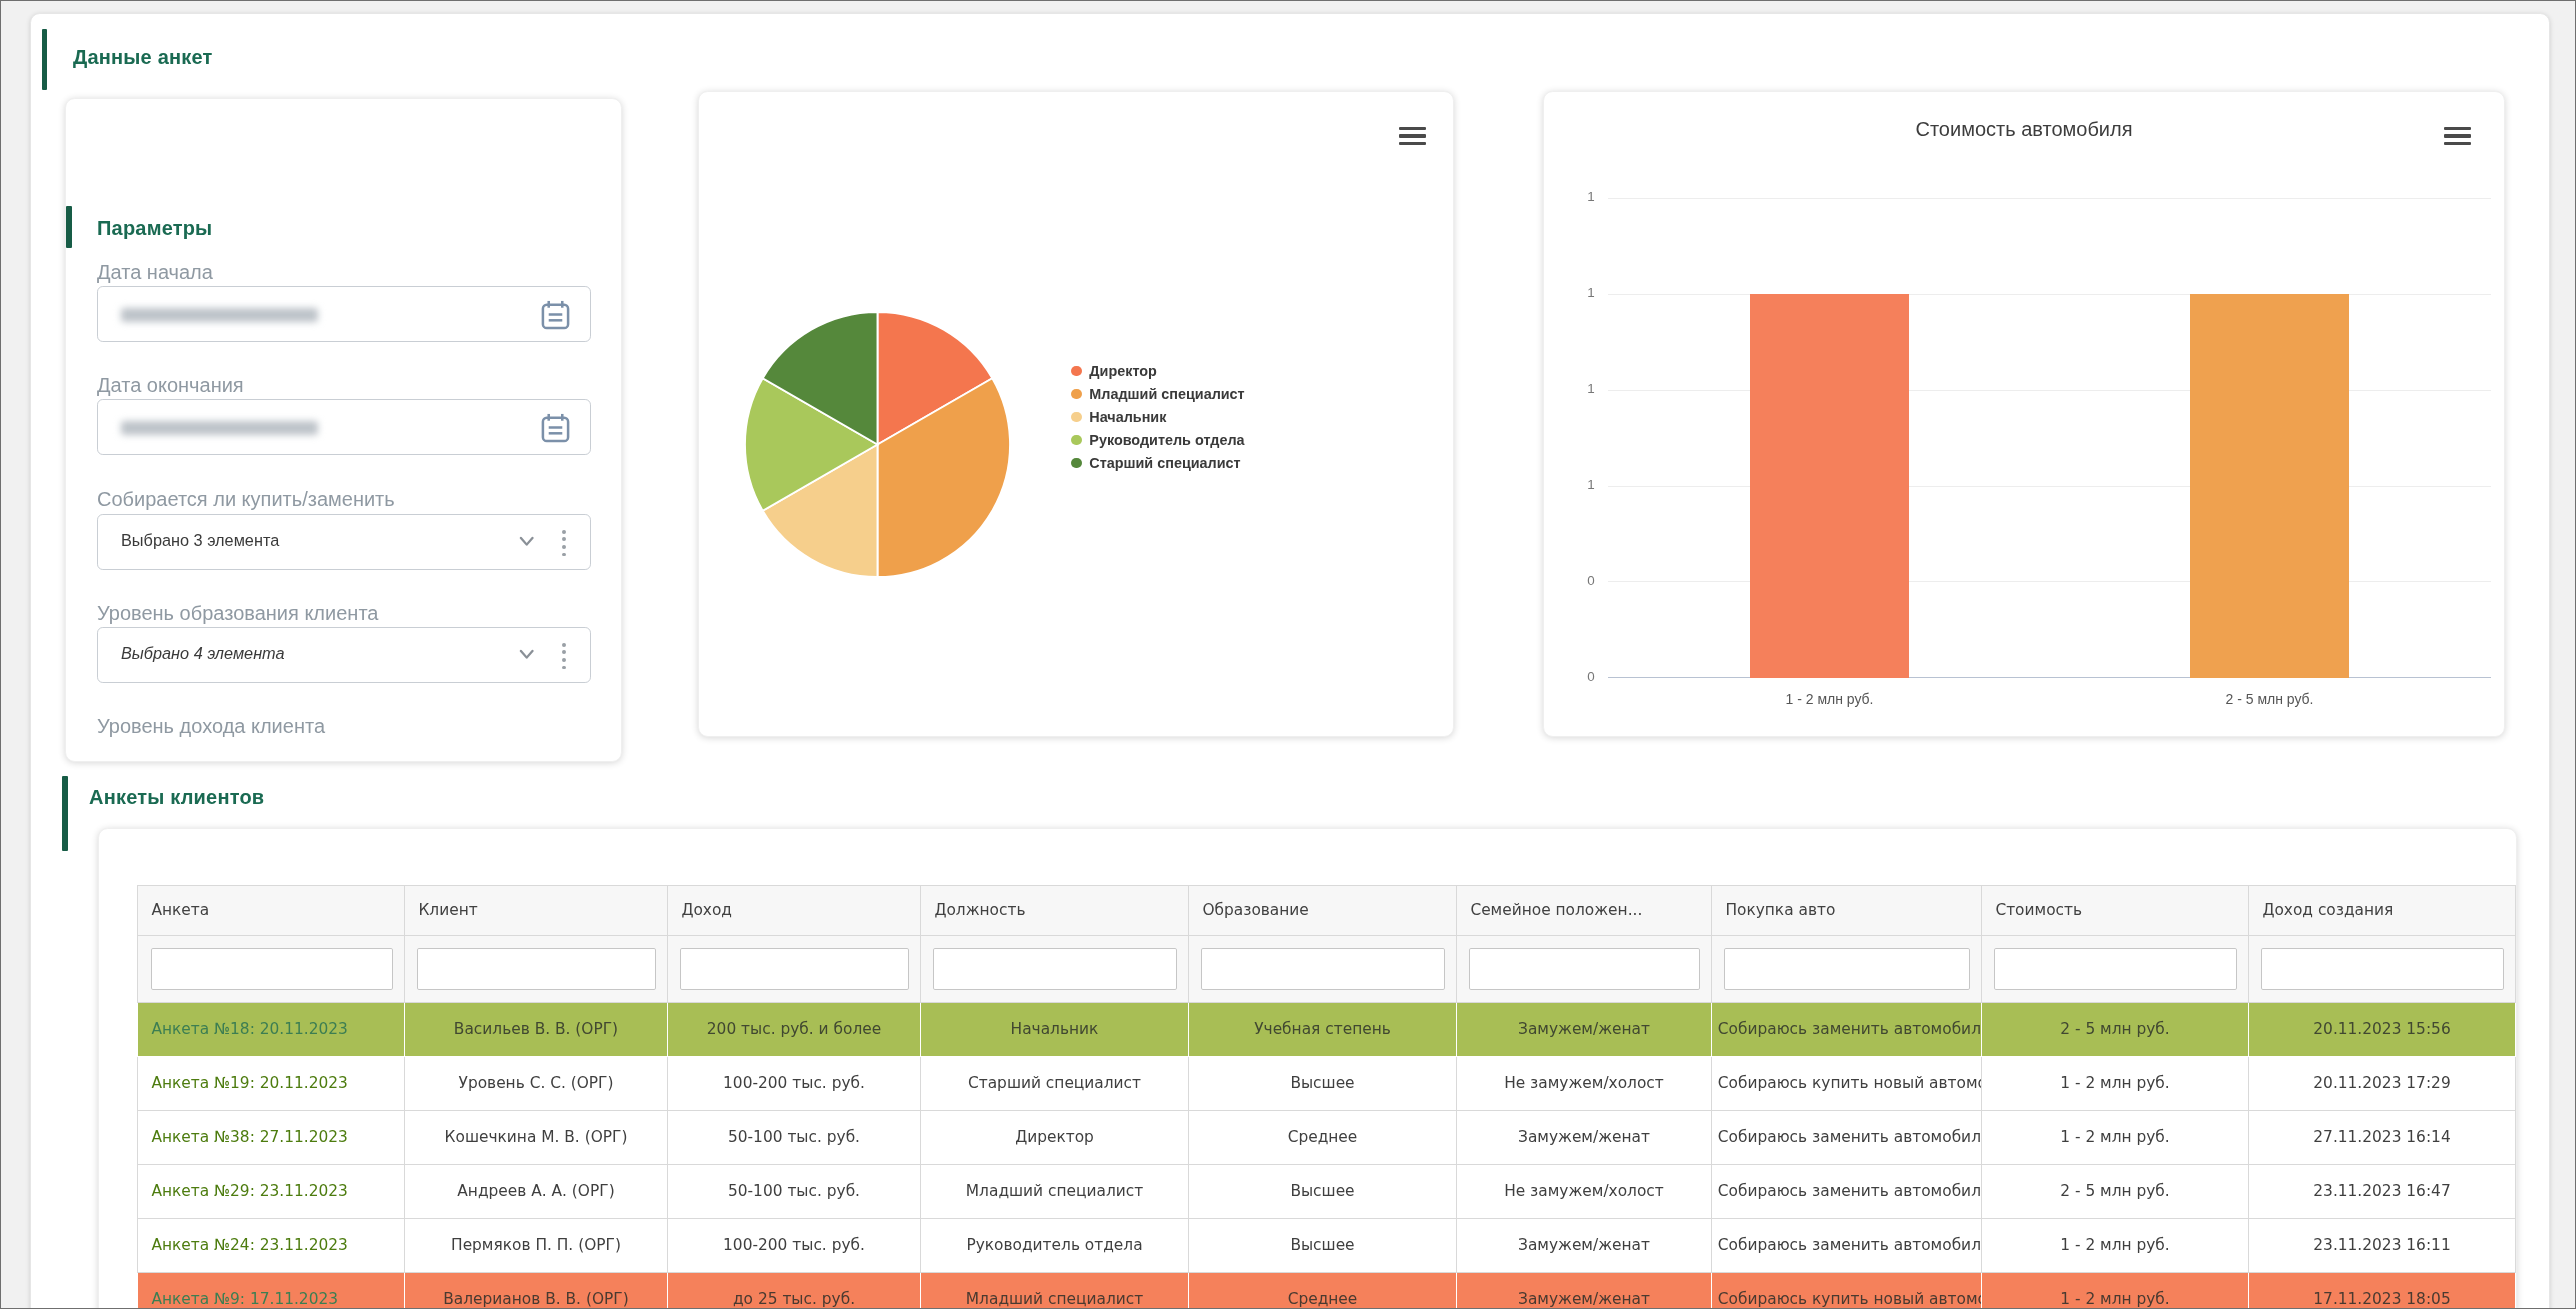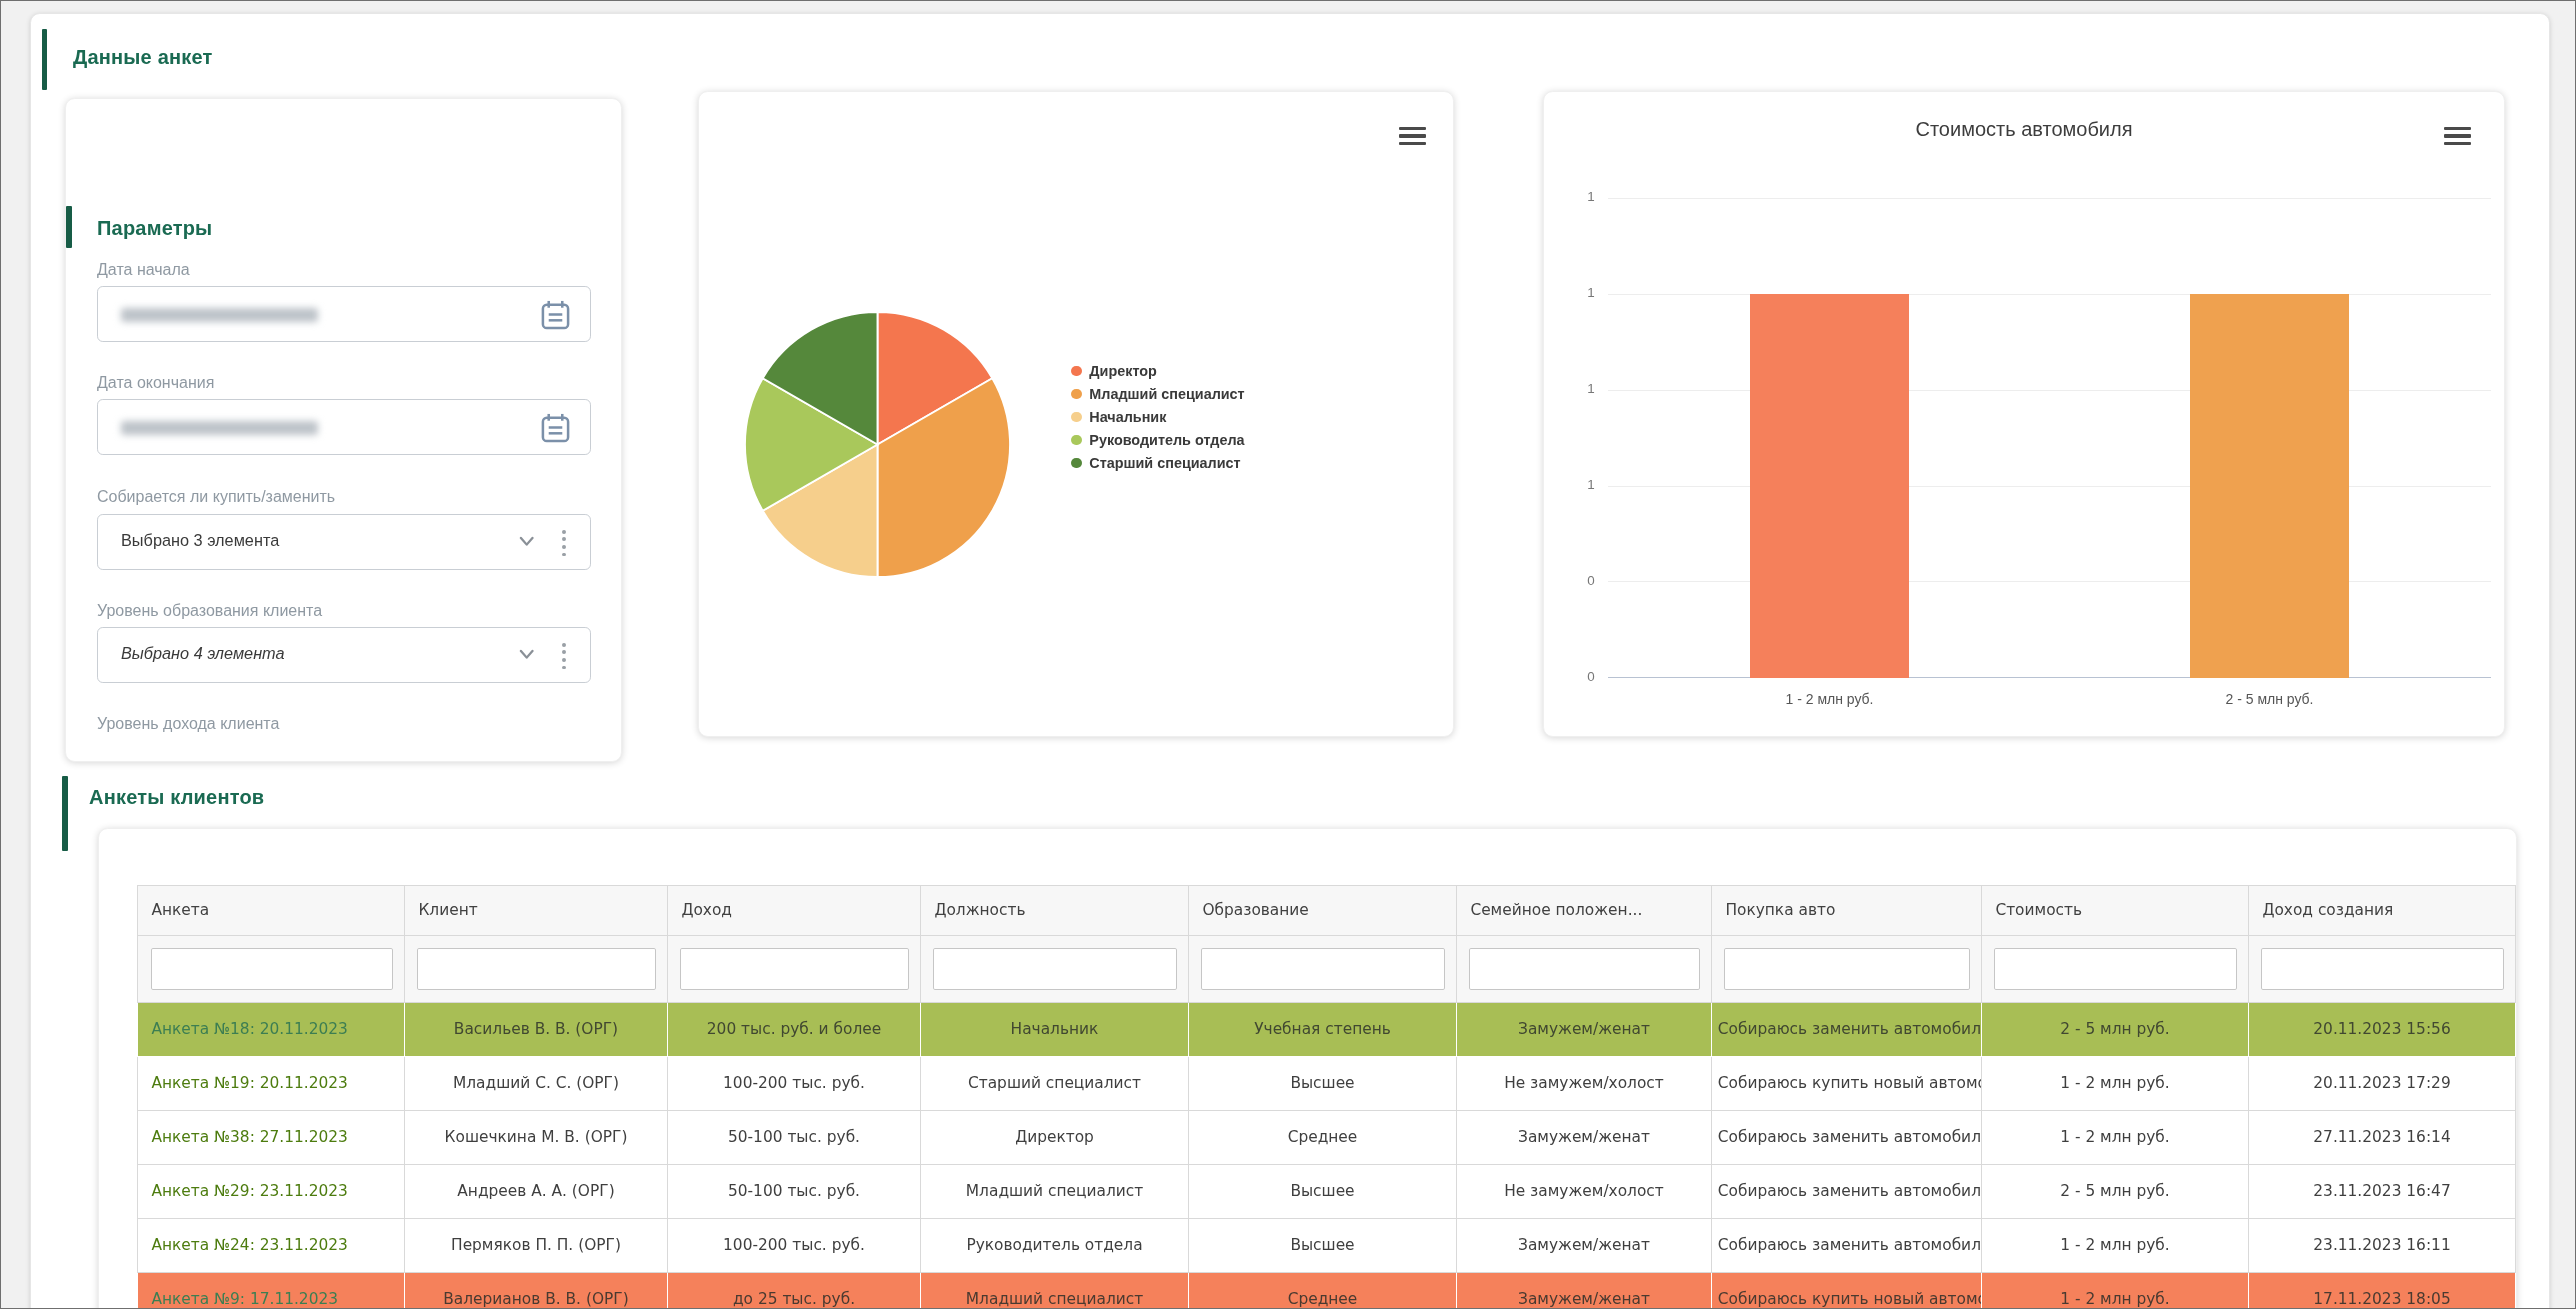--- a/index.html
+++ b/index.html
@@ -18,21 +18,21 @@
   .section-bar { position:absolute; width:5.8px; background:#175c46; border-radius:1px; }
   .section-title {
     position:absolute; font-size:20px; font-weight:700; color:#1a6a52; letter-spacing:0.2px;
     white-space:nowrap;
   }
   .card {
     position:absolute; background:#fff; border-radius:9.6px;
     box-shadow:0 1px 7.7px rgba(0,0,0,.16); border:1px solid #efefef;
   }
   
-  .field-label { position:absolute; left:31px; font-size:16px; color:#8f99a2; white-space:nowrap; }
+  .field-label { position:absolute; left:31px; font-size:20px; color:#8f99a2; white-space:nowrap; }
   .input-box {
     position:absolute; left:31px; width:494px; height:56px;
     border:1px solid #c9ced4; border-radius:5.8px; background:#fff;
   }
   .redacted {
     position:absolute; left:23px; top:21px; width:197px; height:14.4px;
     background:#bdc3c9; border-radius:2.9px; filter:blur(3.8px);
   }
   .cal-icon { position:absolute; right:19px; top:12.5px; width:31px; height:31px; }
   .select-text { position:absolute; left:23px; top:16.3px; font-size:16.3px; color:#3a3a3a; white-space:nowrap; }
@@ -254,21 +254,21 @@
               <td>200 тыс. руб. и более</td>
               <td>Начальник</td>
               <td>Учебная степень</td>
               <td>Замужем/женат</td>
               <td class="cell-left">Собираюсь заменить автомобиль</td>
               <td>2 - 5 млн руб.</td>
               <td>20.11.2023 15:56</td>
             </tr>
             <tr>
               <td><a href="#" class="sheet-link">Анкета №19: 20.11.2023</a></td>
-              <td>Младший С. С. (ОРГ)</td>
+              <td>Уровень С. С. (ОРГ)</td>
               <td>100-200 тыс. руб.</td>
               <td>Старший специалист</td>
               <td>Высшее</td>
               <td>Не замужем/холост</td>
               <td class="cell-left">Собираюсь купить новый автомобиль</td>
               <td>1 - 2 млн руб.</td>
               <td>20.11.2023 17:29</td>
             </tr>
             <tr>
               <td><a href="#" class="sheet-link">Анкета №38: 27.11.2023</a></td>

